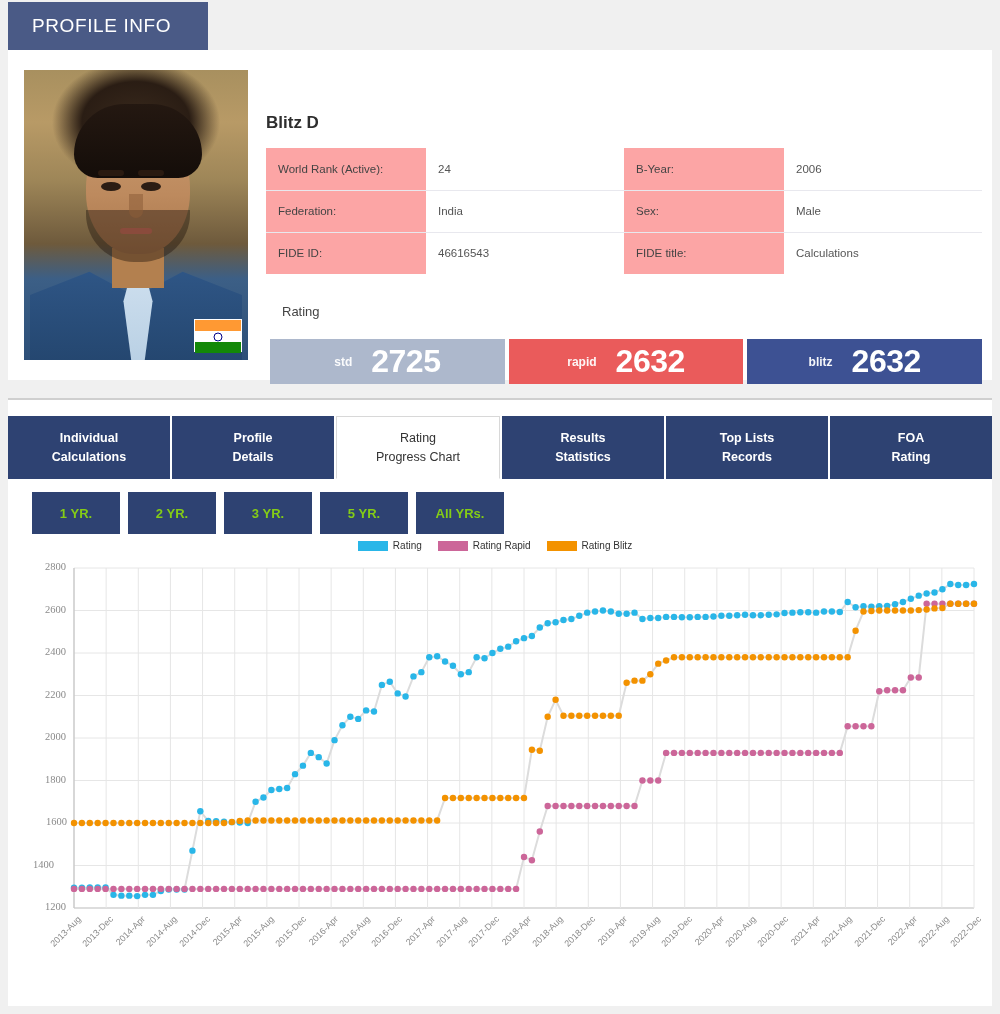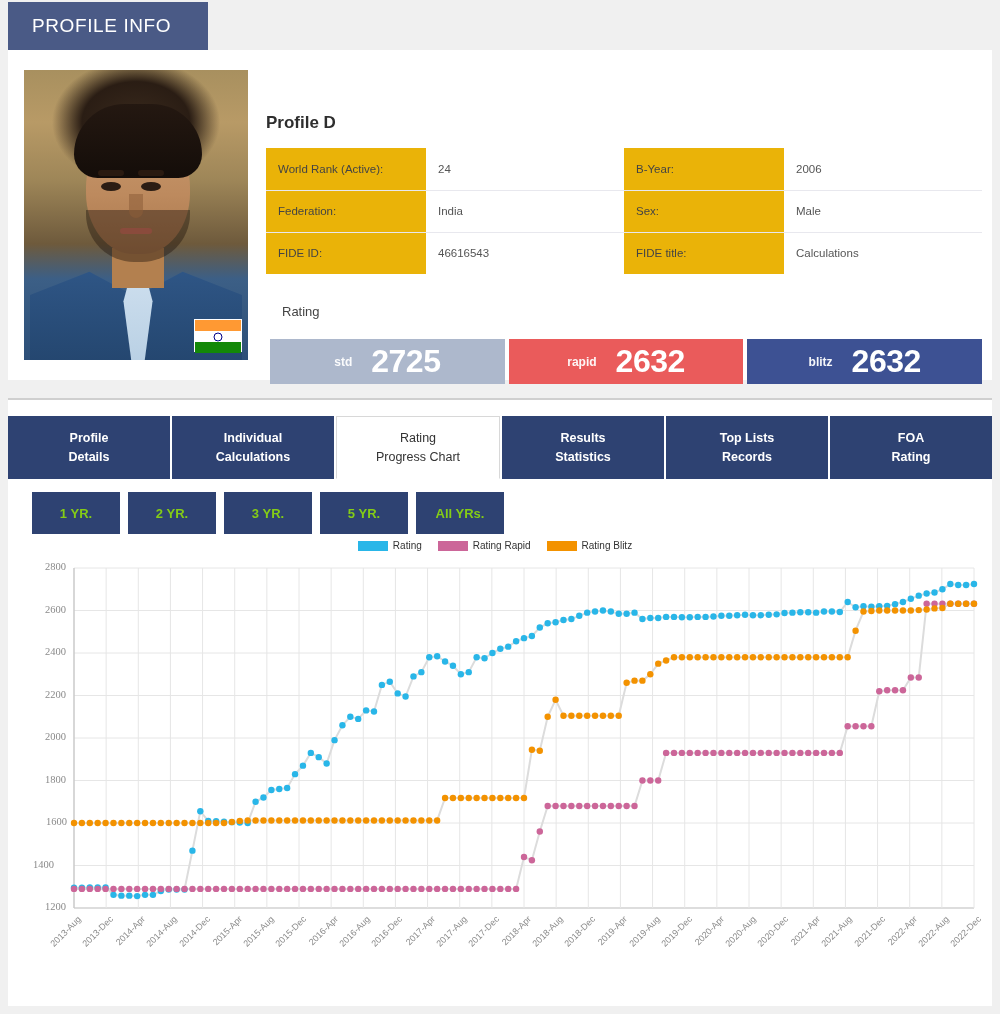--- a/index.html
+++ b/index.html
@@ -125,21 +125,21 @@
   .info-table {
     position:absolute; left:258px; top:98px;
     width:716px;
     border-collapse:collapse;
   }
   .info-table td {
     height:42px; font-size:11.5px; color:#555;
     padding:0 12px; border-bottom:1px solid #e8e8ee;
     vertical-align:middle;
   }
-  .info-table td.k { background:#eab308; width:160px; color:#444; }
+  .info-table td.k { background:#fca5a5; width:160px; color:#444; }
   .info-table td.v { background:#ffffff; width:198px; }
   .info-table tr:last-child td { border-bottom:none; }
 
   .rating-label {
     position:absolute; left:274px; top:254px;
     font-size:13px; color:#444;
   }
   .ratings {
     position:absolute; left:262px; top:289px;
     width:712px; height:45px;
@@ -244,21 +244,21 @@
     <div class="mouth"></div>
     <div class="flag">
       <div class="s saffron"></div>
       <div class="s white">
         <div class="chakra"></div>
       </div>
       <div class="s green"></div>
     </div>
   </div>
 
-  <div class="pname">Profile D</div>
+  <div class="pname">Blitz D</div>
 
   <table class="info-table">
     <tbody>
         <tr>
       <td class="k">World Rank (Active):</td>
       <td class="v">24</td>
       <td class="k">B-Year:</td>
       <td class="v">2006</td>
     </tr>
     <tr>
@@ -291,26 +291,26 @@
       <span class="lab">blitz</span>
       <span class="val">2632</span>
     </div>
   </div>
 </div>
 
 <div class="lower">
 
   <div class="tabs">
     <div class="tab">
+      <span>Individual</span>
+      <span>Calculations</span>
+    </div>
+    <div class="tab">
       <span>Profile</span>
       <span>Details</span>
-    </div>
-    <div class="tab">
-      <span>Individual</span>
-      <span>Calculations</span>
     </div>
     <div class="tab active">
       <span>Rating</span>
       <span>Progress Chart</span>
     </div>
     <div class="tab">
       <span>Results</span>
       <span>Statistics</span>
     </div>
     <div class="tab">

